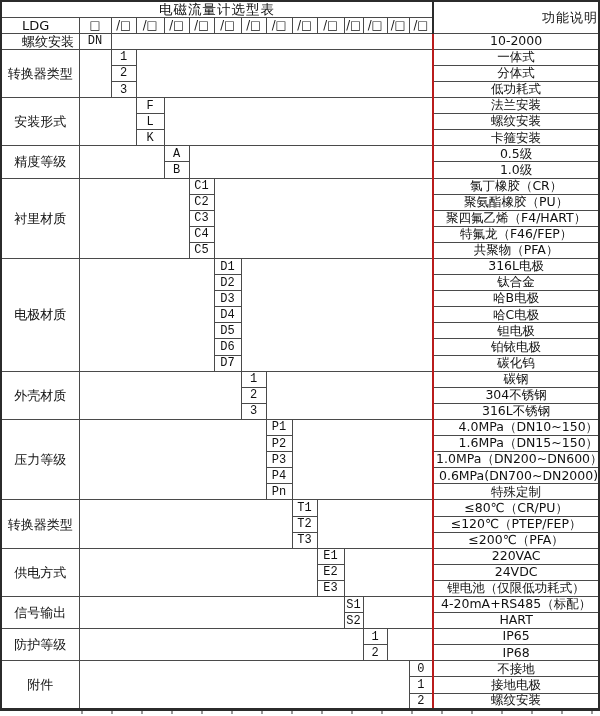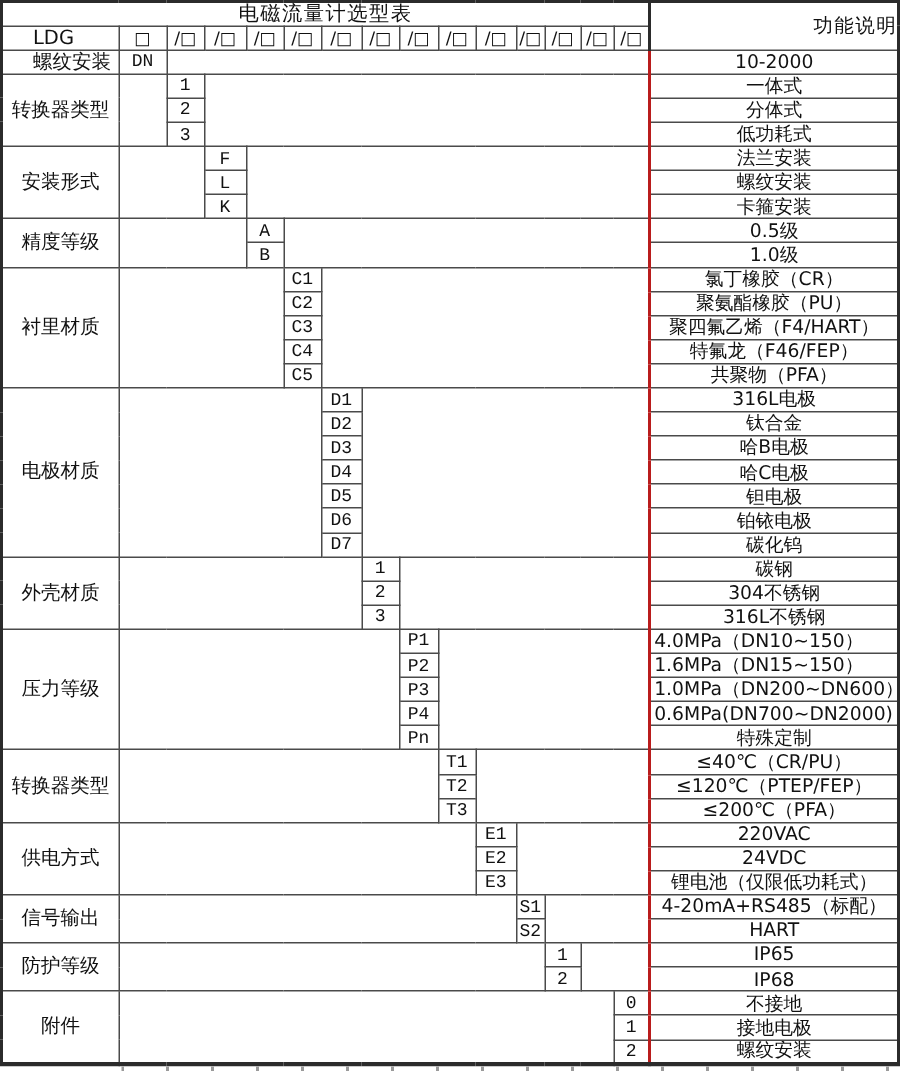--- a/index.html
+++ b/index.html
@@ -18,21 +18,21 @@
     font-size:12.5px; line-height:1; text-align:center;
     white-space:nowrap; overflow:hidden;
   }
   td.title { font-size:13.5px; letter-spacing:1px; }
   td.funchead { border-left:2px solid #2b2b2b; font-size:13px; letter-spacing:1px;text-align:right; }
   td.lab { font-size:13px; }
   td.lab.leftpad { text-align:left; padding-left:20px; }
   td.code { font-size:12px; font-family:Liberation Mono, monospace; }
   td.box { font-size:11.5px; padding-top:1px; }
   td.val { border-left:2px solid #b91c1c; font-size:12.5px; }
-  td.val.left { text-align:left; padding-left:2px; }
+  td.val.left { text-align:right; padding-left:2px; }
   td.spacer { border-color:#4a4a4a; }
   #bottom-strip {
     width:600px; height:5px; background:#fff;
     background-image:repeating-linear-gradient(90deg,#9a9a9a 0 2px,transparent 2px 30px);
     background-position:81px 0; background-size:519px 3px; background-repeat:no-repeat;
   }
 </style>
 </head>
 <body>
 
@@ -214,21 +214,21 @@
       </tr>
       <tr>
         <td class="code">Pn</td>
         <td class="val">特殊定制</td>
       </tr>
       <tr>
         <td class="lab" rowspan="3">转换器类型</td>
         <td class="spacer" rowspan="3" colspan="8"></td>
         <td class="code">T1</td>
         <td class="spacer" rowspan="3" colspan="5"></td>
-        <td class="val">≤40℃（CR/PU）</td>
+        <td class="val">≤80℃（CR/PU）</td>
       </tr>
       <tr>
         <td class="code">T2</td>
         <td class="val">≤120℃（PTEP/FEP）</td>
       </tr>
       <tr>
         <td class="code">T3</td>
         <td class="val">≤200℃（PFA）</td>
       </tr>
       <tr>

